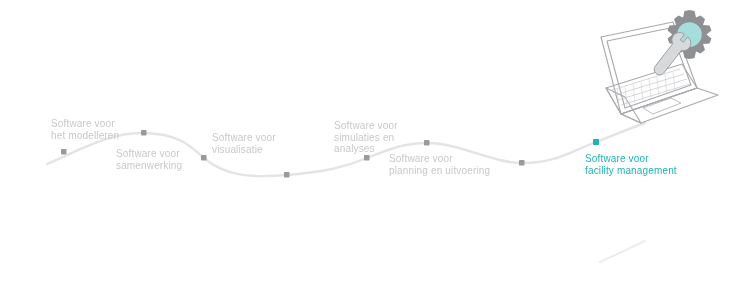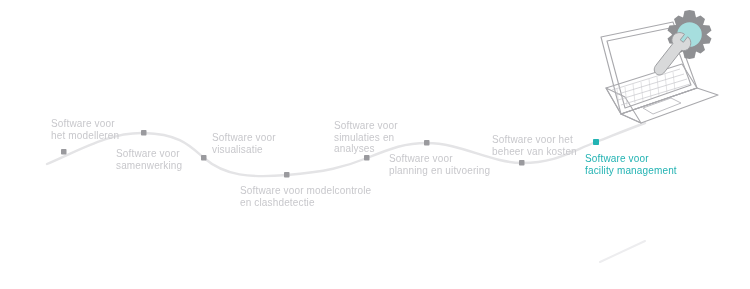--- a/index.html
+++ b/index.html
@@ -74,29 +74,25 @@
       <rect x="593" y="139" width="6" height="6" rx="0.8" fill="#23b3b3"></rect>
     </g>
   </svg>
 
   <div class="node-label" style="left:51px; top:118px;">Software voor
 het modelleren</div>
   <div class="node-label" style="left:116px; top:148px;">Software voor
 samenwerking</div>
   <div class="node-label" style="left:212px; top:132px;">Software voor
 visualisatie</div>
-  <div class="node-label" style="left:240px; top:185px;">Software voor modelcontrole
-en clashdetectie</div>
   <div class="node-label" style="left:334px; top:120px;">Software voor
 simulaties en
 analyses</div>
   <div class="node-label" style="left:389px; top:153px;">Software voor
 planning en uitvoering</div>
-  <div class="node-label" style="left:492px; top:134px;">Software voor het
-beheer van kosten</div>
   <div class="node-label accent" style="left:585px; top:153px;">Software voor
 facility management</div>
 
   <div class="laptop-wrap">
     <svg viewBox="0 0 165 130" width="165" height="130" xmlns="http://www.w3.org/2000/svg">
 
       <g fill="none" stroke="#a9a9ad" stroke-width="1.1" stroke-linejoin="round">
         <path d="M16,35 L88,20 L112,86 L36,112 Z"></path>
         <path d="M22,39 L85,26 L106,83 L40,106 Z"></path>
       </g>

